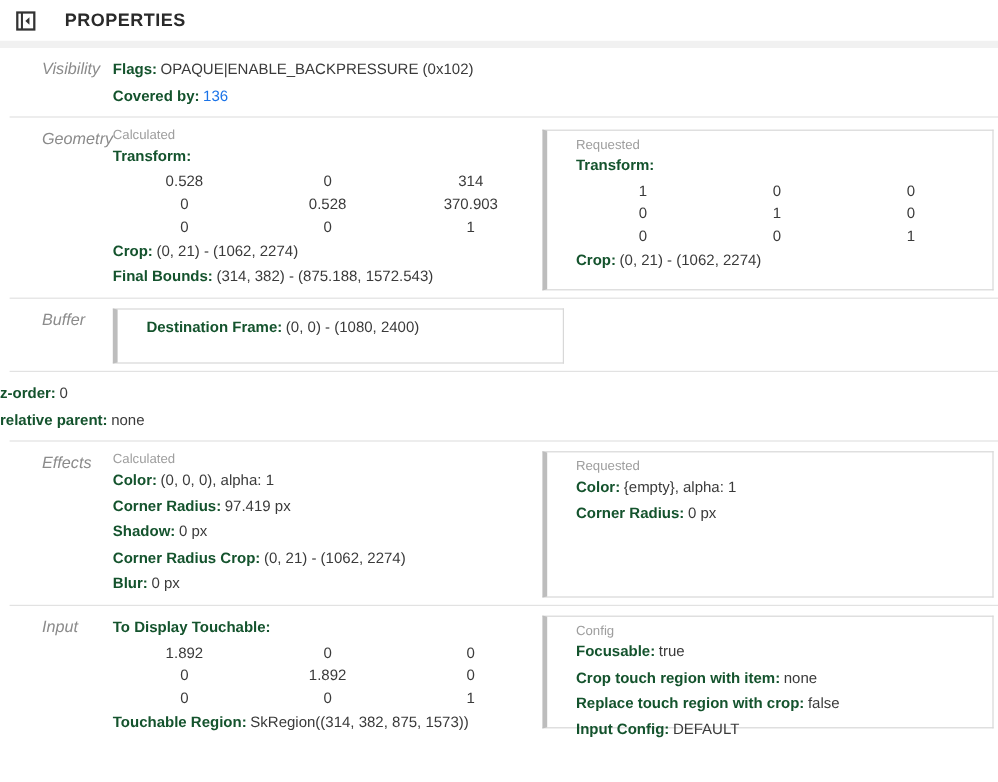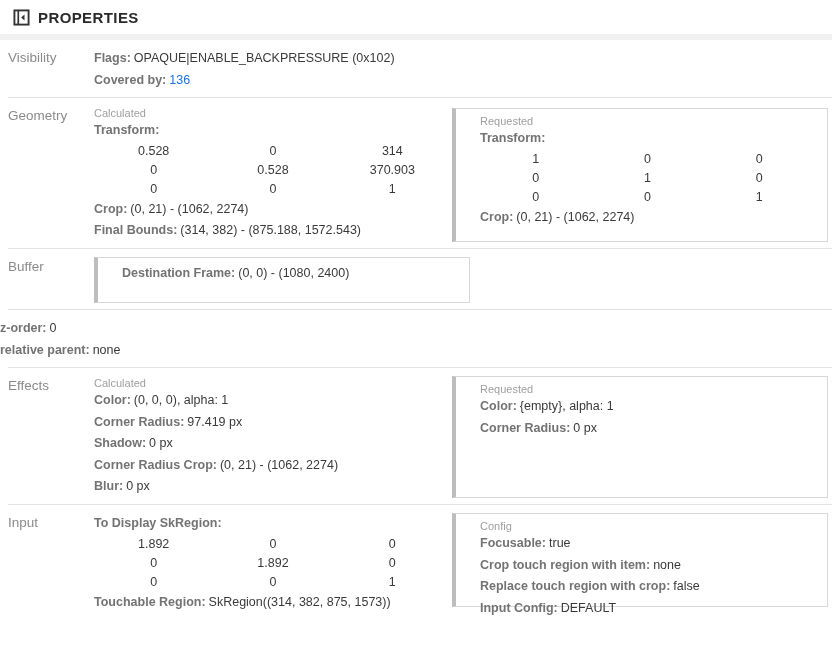--- a/index.html
+++ b/index.html
@@ -4,37 +4,37 @@
 <style>
   * { box-sizing: border-box; }
   html,body { margin:0; padding:0; }
   body {
     width: 832px; height: 652px; overflow: hidden;
     background: #ffffff;
     font-family: "Liberation Sans", sans-serif;
     color: #212121;
   }
   
-  .header { height: 34px; display: flex; align-items: center; padding: 0 12px; gap: 8px; background: #fff; }
+  .header { height: 34px; display: flex; align-items: center; padding: 0 12px; gap: 24px; background: #fff; }
   .hdr-icon { width: 18px; height: 18px; display: inline-flex; align-items: center; justify-content: center; }
   .hdr-title { font-size: 15px; font-weight: bold; letter-spacing: .4px; color: #2a2a2a; }
   .header-gap { height: 6px; background: #f1f1f1; }
 
   
   .section { display: flex; padding: 8px 0 6px 0; }
   .divider { height: 1px; background: #e2e2e2; margin-left: 8px; }
-  .sec-label { width: 94px; flex: 0 0 94px; padding-left: 8px; padding-top: 2px;
-               font-size: 13.5px; color: #8b8b8b; }
+  .sec-label { width: 94px; flex: 0 0 94px; padding-left: 35px; padding-top: 2px;
+               font-size: 13.5px; color: #8b8b8b; font-style: italic; }
   .sec-body { flex: 1; display: flex; align-items: flex-start; }
   .col-main { width: 358px; flex: 0 0 358px; }
   .col-side { width: 376px; flex: 0 0 376px; }
 
   .group-label { font-size: 11px; color: #9e9e9e; line-height: 14px; }
   .prop { font-size: 12.5px; line-height: 21.5px; white-space: nowrap; }
-  .pname { font-weight: bold; color: #737373; margin-right: 3px; }
+  .pname { font-weight: bold; color: #14532d; margin-right: 3px; }
   .pval { color: #3a3a3a; }
   .link { color: #1a73e8; cursor: pointer; }
 
   .matrix { display: grid; grid-template-columns: repeat(3, 1fr); width: 100%;
             font-size: 12.5px; line-height: 19px; color: #3a3a3a; text-align: center; }
 
   .req-box { border: 1px solid #d8d8d8; border-left: 4px solid #bdbdbd;
              background: #fff; padding: 5px 12px 5px 24px; width: 100%; }
   .h-geometry { height: 134px; margin-top: 2px; }
   .h-buffer   { height: 46px; }
@@ -185,21 +185,21 @@
     </div>
   </div>
 </div>
 <div class="divider"></div>
 
 <div class="section">
   <div class="sec-label">Input</div>
   <div class="sec-body">
     <div class="col-main">
       <div class="prop">
-        <span class="pname">To Display SkRegion:</span>
+        <span class="pname">To Display Touchable:</span>
       </div>
       <div class="matrix">
         <span>1.892</span>
           <span>0</span>
           <span>0</span>
         <span>0</span>
           <span>1.892</span>
           <span>0</span>
         <span>0</span>
           <span>0</span>

